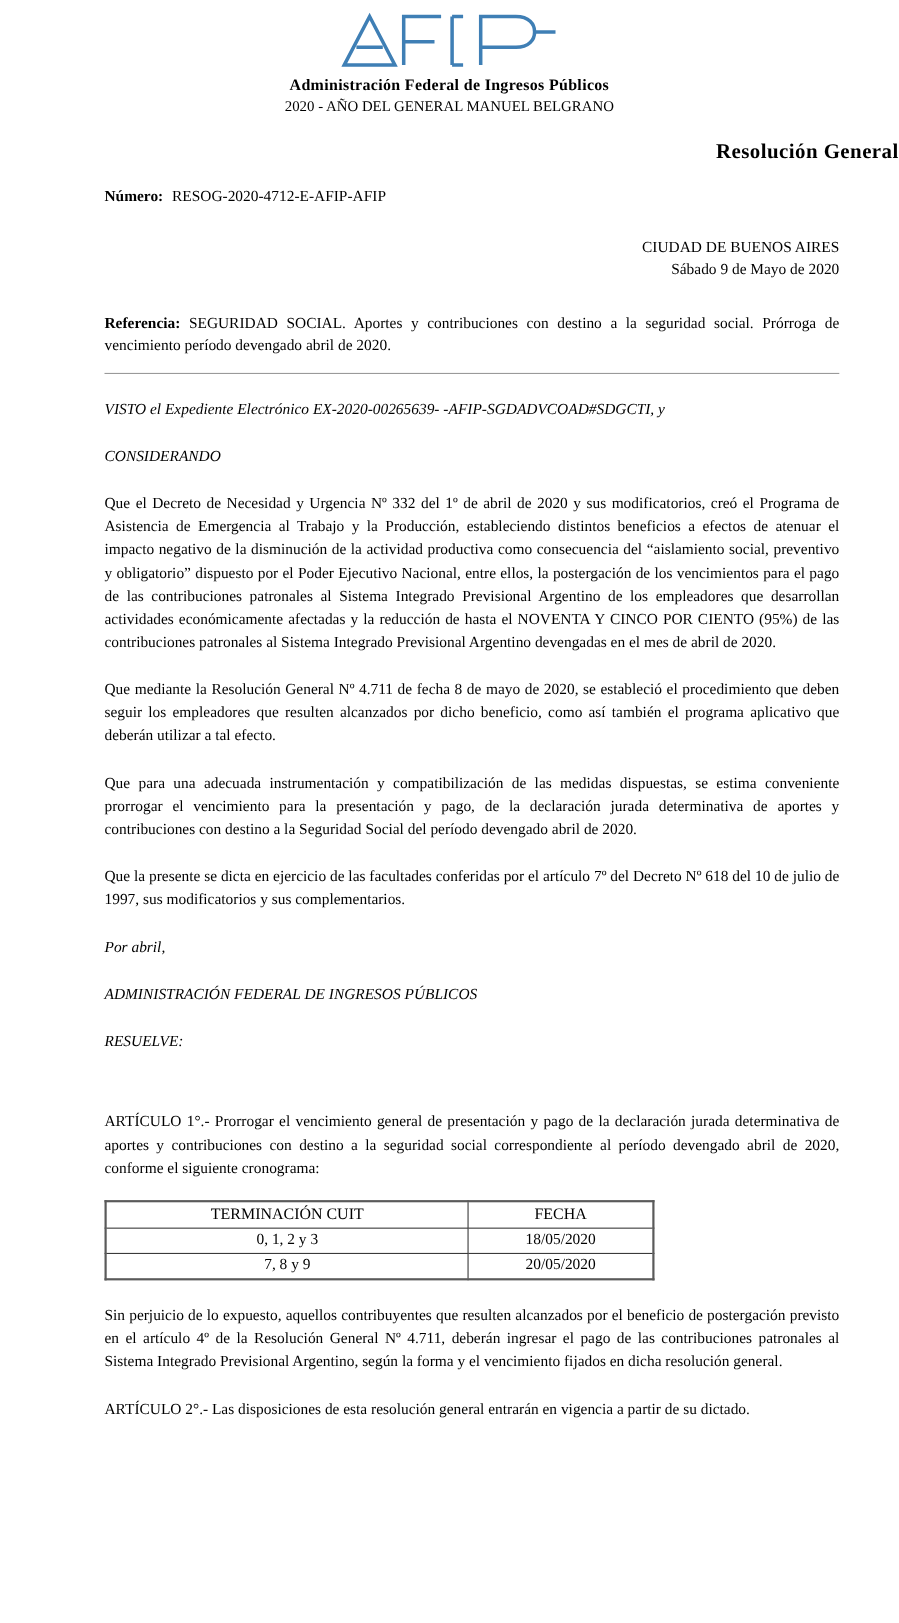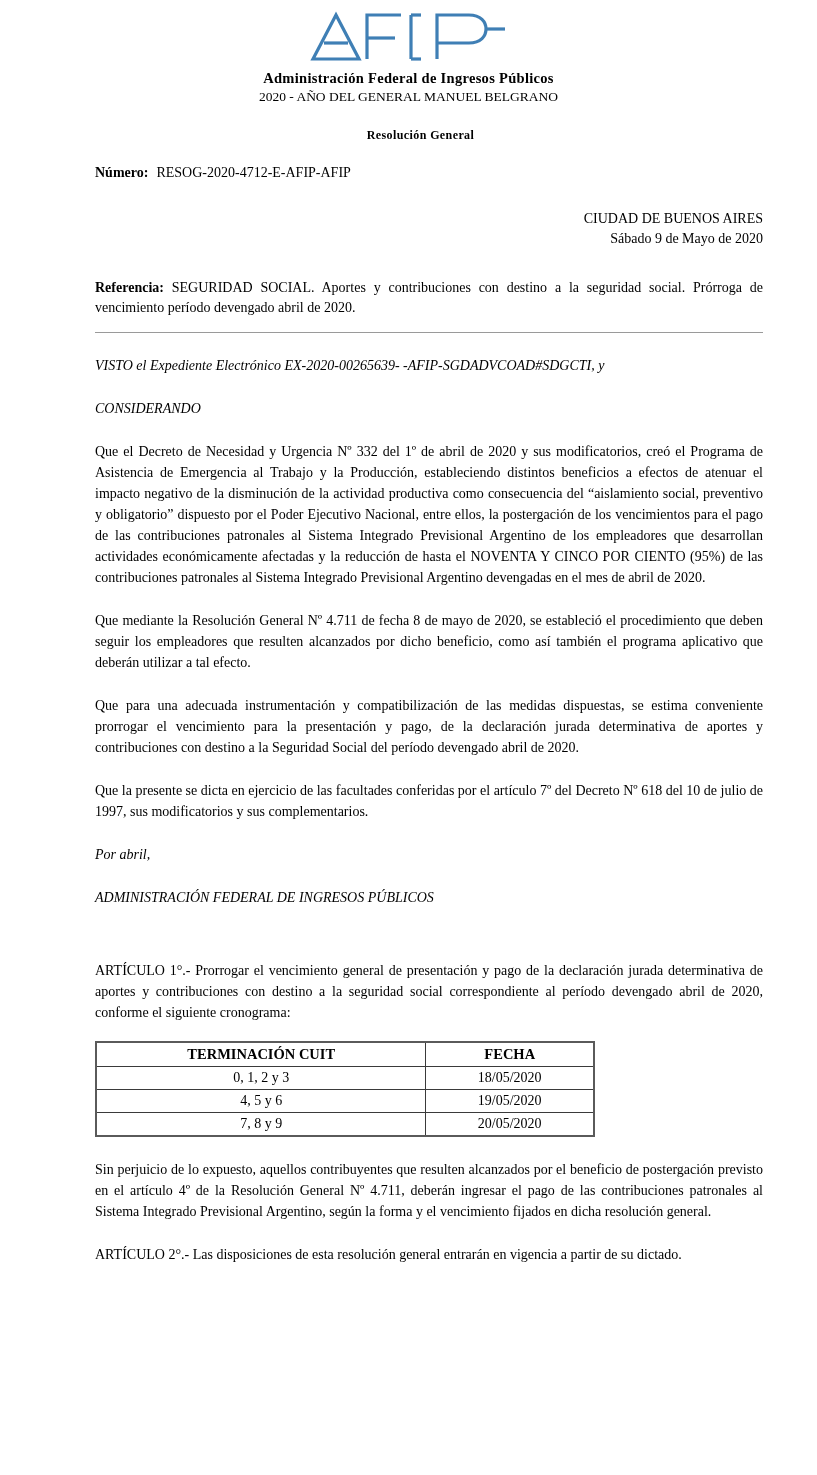--- a/index.html
+++ b/index.html
@@ -33,23 +33,23 @@
     font-size: 14.5px;
     letter-spacing: 0.3px;
     margin-top: 4px;
   }
   .year-line {
     text-align: center;
     font-size: 13.5px;
     margin-top: 2px;
   }
   .doc-type {
-    text-align: center;
+    text-align: right;
     font-weight: bold;
-    font-size: 12px;
+    font-size: 19px;
     margin-top: 23px;
     letter-spacing: 0.4px;
     padding-left: 24px;
   }
 
   .content {
     padding: 0 54px 0 95px;
   }
   .number-line {
     margin-top: 22px;
@@ -105,21 +105,21 @@
     width: 500px;
     border: 2px solid #5a5a5a;
   }
   table.cron th, table.cron td {
     border: 1px solid #3a3a3a;
     font-size: 14px;
     text-align: center;
     padding: 3px 4px;
     font-weight: normal;
   }
-  table.cron th { font-size: 14.5px; font-weight: bold; }
+  table.cron th { font-size: 14.5px; }
   table.cron th.col1, table.cron td.col1 { width: 335px; }
   table.cron th.col2, table.cron td.col2 { width: 165px; }
 
   .after-table { margin-top: 54px; }
 </style>
 </head>
 <body>
 
 <div class="page">
 
@@ -168,42 +168,39 @@
 
     <p class="plain">CONSIDERANDO</p>
 
     <p class="body-par">Que el Decreto de Necesidad y Urgencia Nº 332 del 1º de abril de 2020 y sus modificatorios, creó el Programa de Asistencia de Emergencia al Trabajo y la Producción, estableciendo distintos beneficios a efectos de atenuar el impacto negativo de la disminución de la actividad productiva como consecuencia del “aislamiento social, preventivo y obligatorio” dispuesto por el Poder Ejecutivo Nacional, entre ellos, la postergación de los vencimientos para el pago de las contribuciones patronales al Sistema Integrado Previsional Argentino de los empleadores que desarrollan actividades económicamente afectadas y la reducción de hasta el NOVENTA Y CINCO POR CIENTO (95%) de las contribuciones patronales al Sistema Integrado Previsional Argentino devengadas en el mes de abril de 2020.</p>
     <p class="body-par">Que mediante la Resolución General Nº 4.711 de fecha 8 de mayo de 2020, se estableció el procedimiento que deben seguir los empleadores que resulten alcanzados por dicho beneficio, como así también el programa aplicativo que deberán utilizar a tal efecto.</p>
     <p class="body-par">Que para una adecuada instrumentación y compatibilización de las medidas dispuestas, se estima conveniente prorrogar el vencimiento para la presentación y pago, de la declaración jurada determinativa de aportes y contribuciones con destino a la Seguridad Social del período devengado abril de 2020.</p>
     <p class="body-par">Que la presente se dicta en ejercicio de las facultades conferidas por el artículo 7º del Decreto Nº 618 del 10 de julio de 1997, sus modificatorios y sus complementarios.</p>
 
     <p class="plain">Por abril,</p>
     <p class="plain">ADMINISTRACIÓN FEDERAL DE INGRESOS PÚBLICOS</p>
+    <p class="plain">RESUELVE:</p>
 
     <div class="spacer-lg"></div>
 
     <p class="body-par">ARTÍCULO 1°.- Prorrogar el vencimiento general de presentación y pago de la declaración jurada determinativa de aportes y contribuciones con destino a la seguridad social correspondiente al período devengado abril de 2020, conforme el siguiente cronograma:</p>
 
     <table class="cron">
       <thead>
         <tr>
           <th class="col1">TERMINACIÓN CUIT</th>
           <th class="col2">FECHA</th>
         </tr>
       </thead>
       <tbody>
         <tr>
           <td class="col1">0, 1, 2 y 3</td>
           <td class="col2">18/05/2020</td>
         </tr>
         <tr>
-          <td class="col1">4, 5 y 6</td>
-          <td class="col2">19/05/2020</td>
-        </tr>
-        <tr>
           <td class="col1">7, 8 y 9</td>
           <td class="col2">20/05/2020</td>
         </tr>
       </tbody>
     </table>
 
     <p class="body-par after-table">Sin perjuicio de lo expuesto, aquellos contribuyentes que resulten alcanzados por el beneficio de postergación previsto en el artículo 4º de la Resolución General Nº 4.711, deberán ingresar el pago de las contribuciones patronales al Sistema Integrado Previsional Argentino, según la forma y el vencimiento fijados en dicha resolución general.</p>
 
     <p class="body-par">ARTÍCULO 2°.- Las disposiciones de esta resolución general entrarán en vigencia a partir de su dictado.</p>
 

